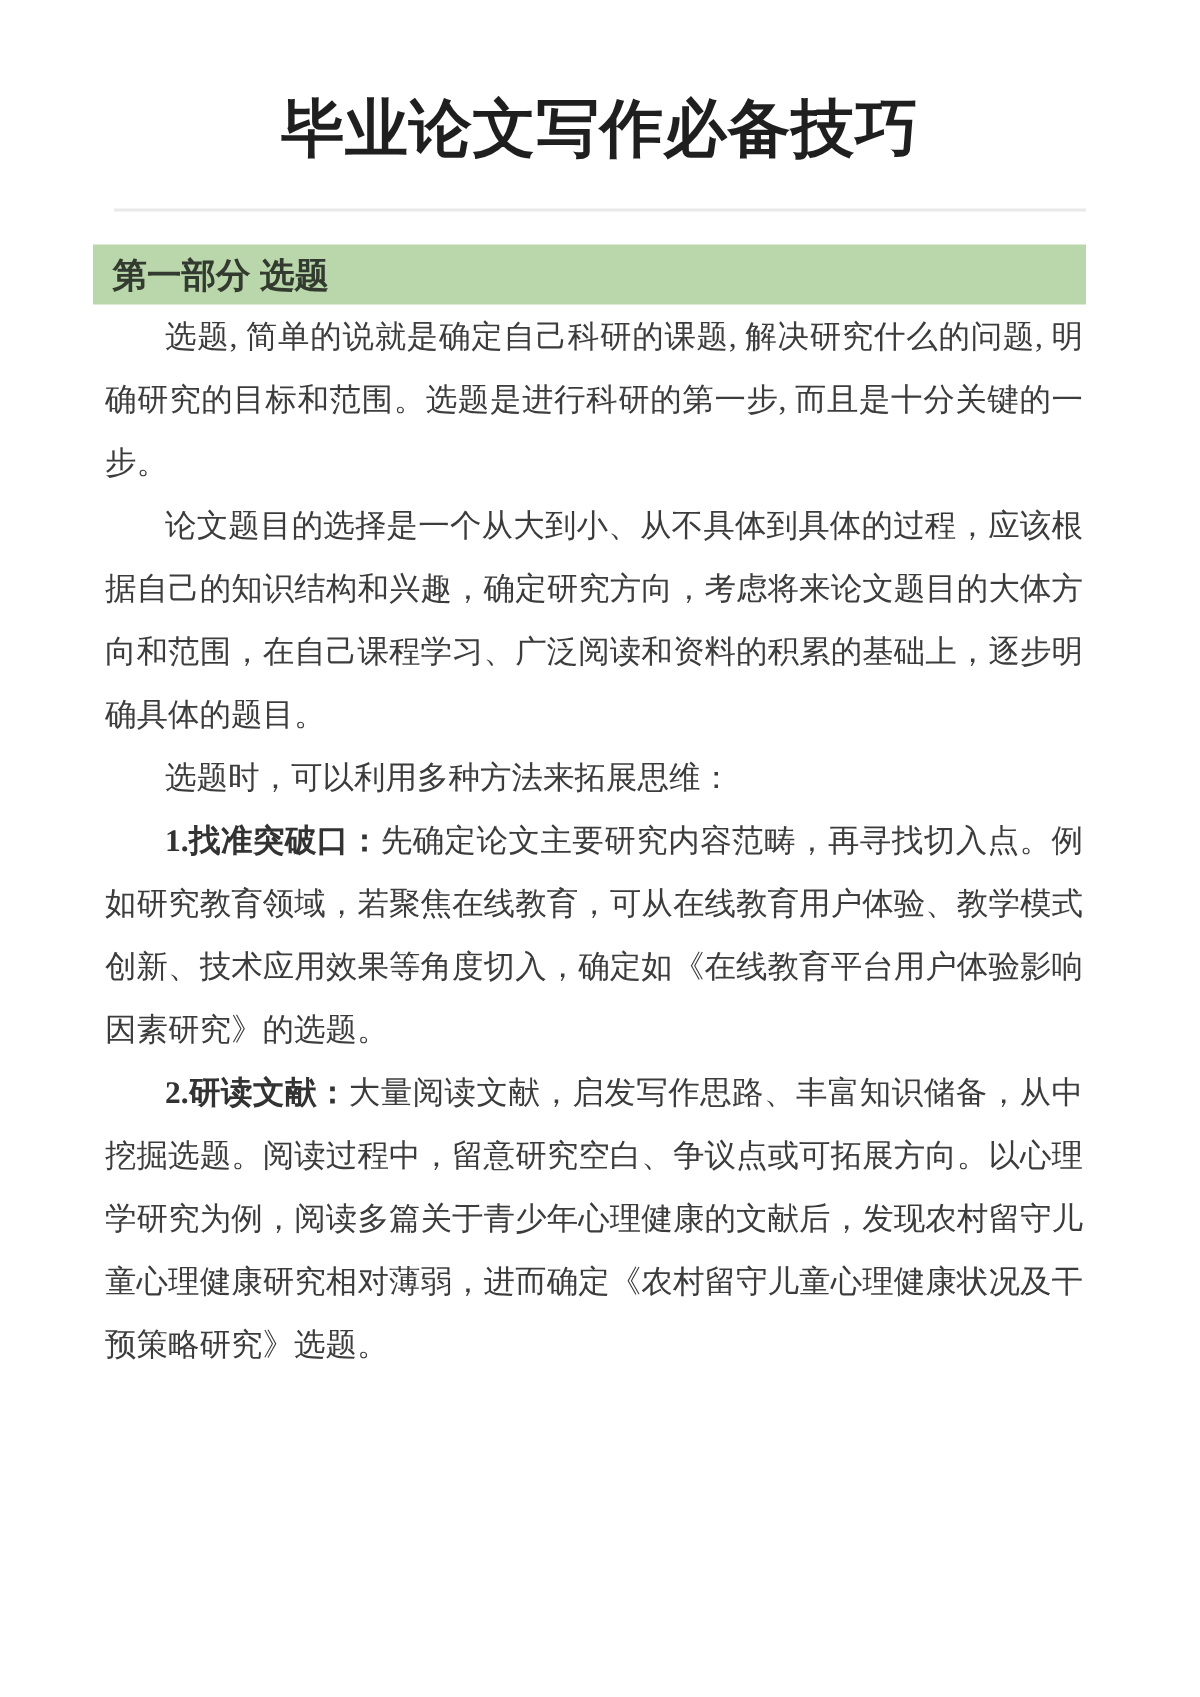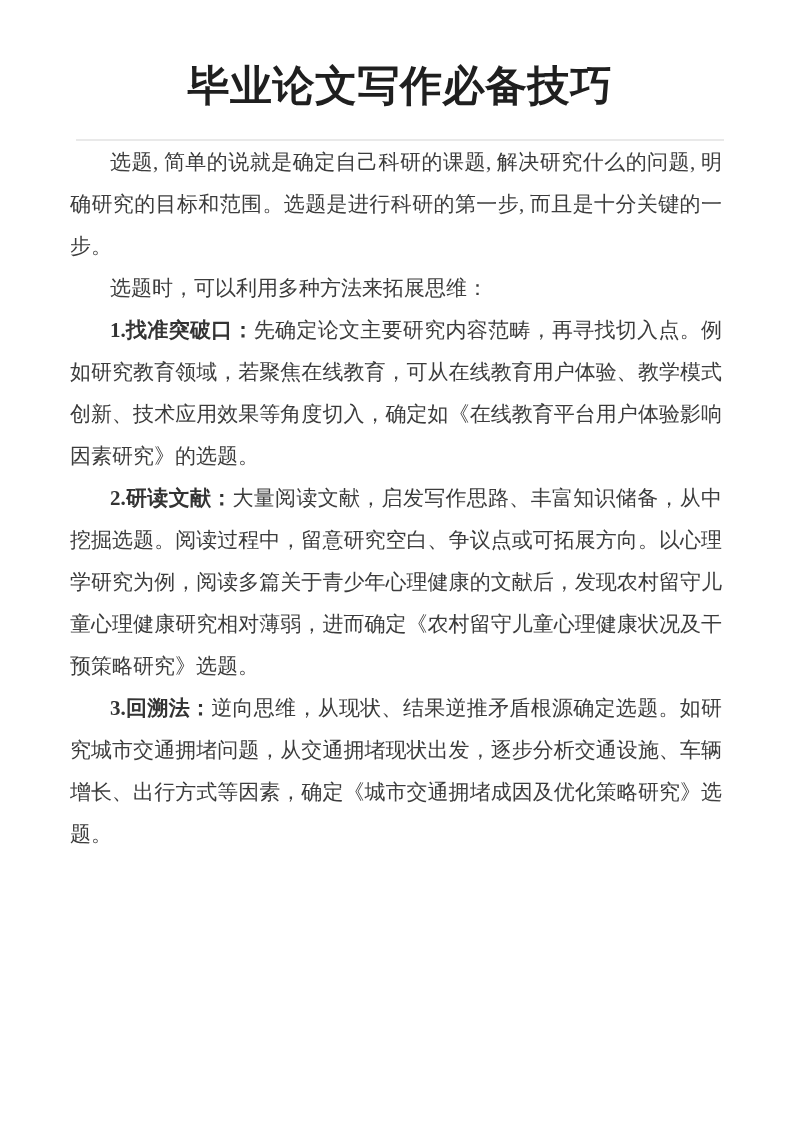--- a/index.html
+++ b/index.html
@@ -53,23 +53,24 @@
 </style>
 </head>
 <body>
 
 <div class="page">
 
   <h1 class="doc-title">毕业论文写作必备技巧</h1>
 
   <hr class="divider">
 
+  <div class="section-header">第一部分 选题</div>
 
   <div class="body-text">
     <p><b></b><span>选题, 简单的说就是确定自己科研的课题, 解决研究什么的问题, 明确研究的目标和范围。选题是进行科研的第一步, 而且是十分关键的一步。</span></p>
+    <p><b></b><span>论文题目的选择是一个从大到小、从不具体到具体的过程，应该根据自己的知识结构和兴趣，确定研究方向，考虑将来论文题目的大体方向和范围，在自己课程学习、广泛阅读和资料的积累的基础上，逐步明确具体的题目。</span></p>
     <p><b></b><span>选题时，可以利用多种方法来拓展思维：</span></p>
     <p><b>1.找准突破口：</b><span>先确定论文主要研究内容范畴，再寻找切入点。例如研究教育领域，若聚焦在线教育，可从在线教育用户体验、教学模式创新、技术应用效果等角度切入，确定如《在线教育平台用户体验影响因素研究》的选题。</span></p>
     <p><b>2.研读文献：</b><span>大量阅读文献，启发写作思路、丰富知识储备，从中挖掘选题。阅读过程中，留意研究空白、争议点或可拓展方向。以心理学研究为例，阅读多篇关于青少年心理健康的文献后，发现农村留守儿童心理健康研究相对薄弱，进而确定《农村留守儿童心理健康状况及干预策略研究》选题。</span></p>
-    <p><b>3.回溯法：</b><span>逆向思维，从现状、结果逆推矛盾根源确定选题。如研究城市交通拥堵问题，从交通拥堵现状出发，逐步分析交通设施、车辆增长、出行方式等因素，确定《城市交通拥堵成因及优化策略研究》选题。</span></p>
     <p></p>
   </div>
 
 </div>
 
 </body></html>

